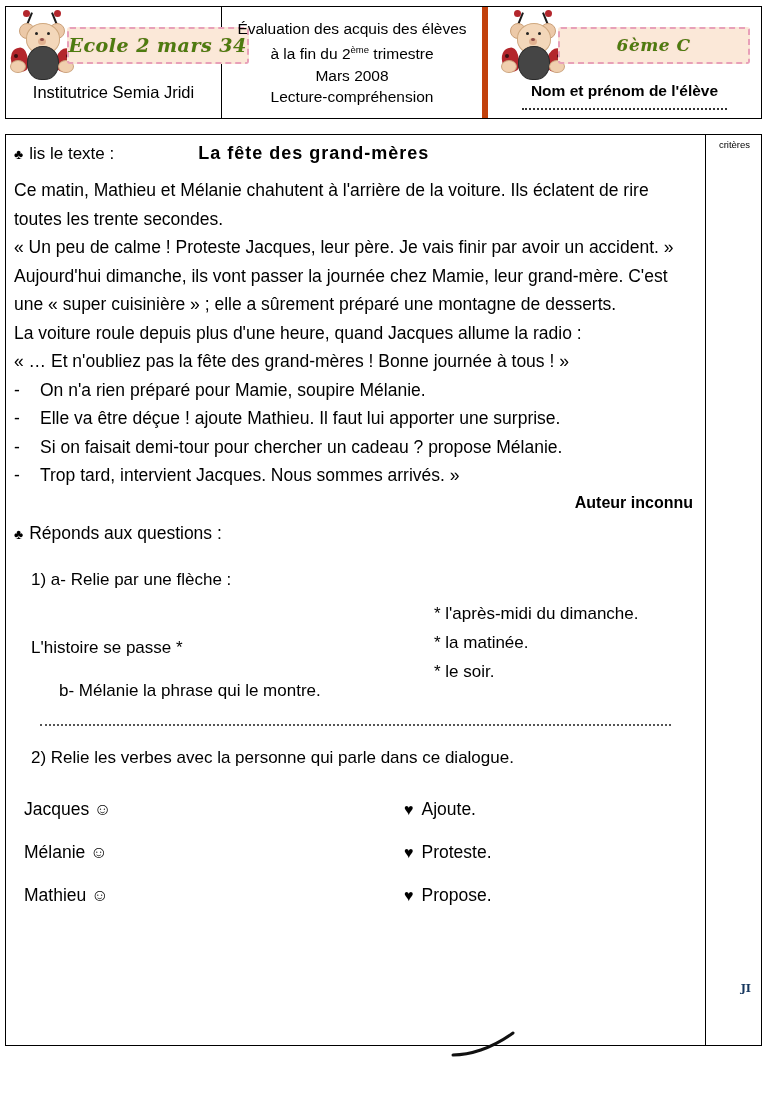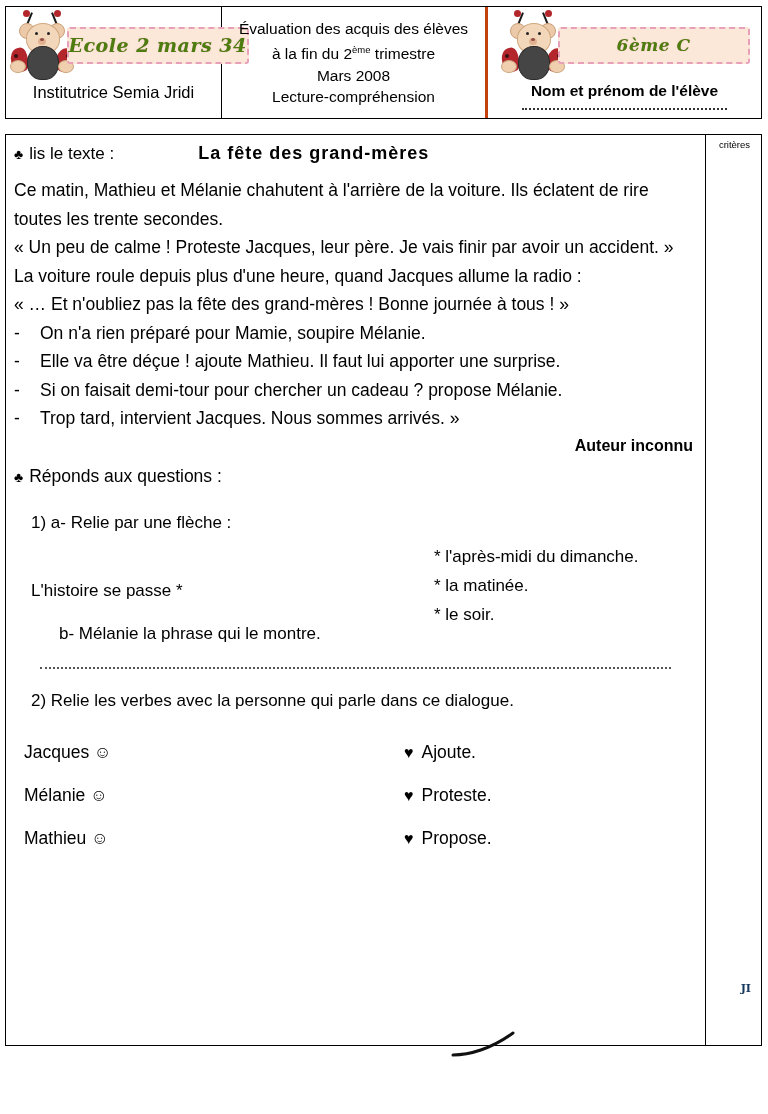--- a/index.html
+++ b/index.html
@@ -29,21 +29,21 @@
     display: flex;
   }
   .hdr-cell {
     box-sizing: border-box;
     position: relative;
     display: flex;
     flex-direction: column;
     align-items: center;
   }
   .hdr-left   { width: 216px; border-right: 1px solid #000; }
-  .hdr-mid    { width: 266px; border-right: 3px solid #c2410c; justify-content: center; }
+  .hdr-mid    { width: 266px; border-right: 6px solid #c2410c; justify-content: center; }
   .hdr-right  { flex: 1; }
 
   .hdr-mid .mid-line {
     font-size: 15.5px;
     line-height: 21px;
     text-align: center;
     white-space: nowrap;
   }
   .hdr-mid sup { font-size: 9.5px; vertical-align: super; }
 
@@ -417,20 +417,21 @@
 
     <div class="row-lis">
       <span class="club">♣</span>
       <span class="lis-label">lis le texte :</span>
       <span class="story-title">La fête des grand-mères</span>
     </div>
 
     <div class="story">
       <p>Ce matin, Mathieu et Mélanie chahutent à l'arrière de la voiture. Ils éclatent de rire toutes les trente secondes.</p>
       <p>« Un peu de calme ! Proteste Jacques, leur père. Je vais finir par avoir un accident. »</p>
+      <p>Aujourd'hui dimanche, ils vont passer la journée chez Mamie, leur grand-mère. C'est une « super cuisinière » ; elle a sûrement préparé une montagne de desserts.</p>
       <p>La voiture roule depuis plus d'une heure, quand Jacques allume la radio :</p>
       <p>«  … Et n'oubliez pas la fête des grand-mères ! Bonne journée à tous ! »</p>
     </div>
 
     <div class="dialogue">
       <div class="dlg-line">
         <span class="dlg-dash">-</span>
         <span>On n'a rien préparé pour Mamie, soupire Mélanie.</span>
       </div>
       <div class="dlg-line">

